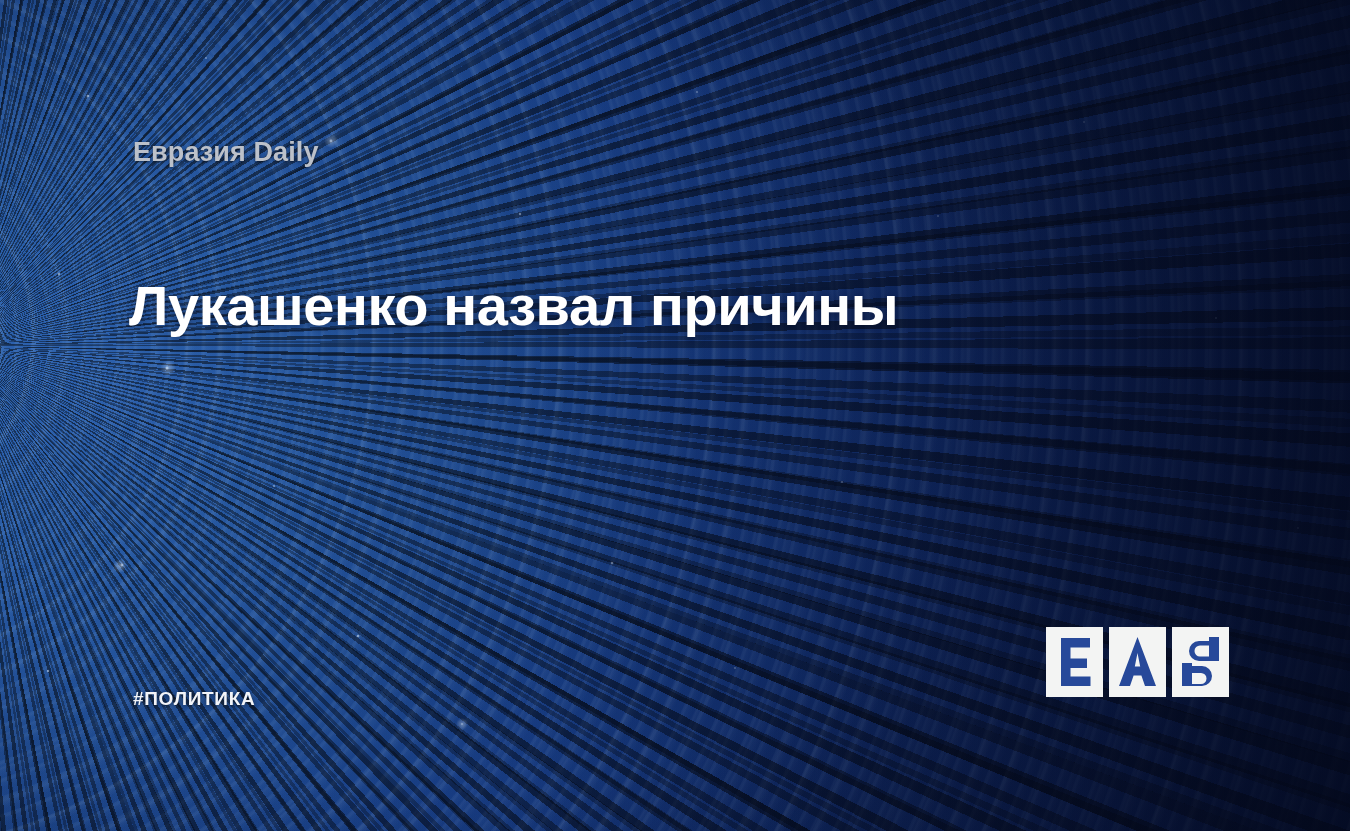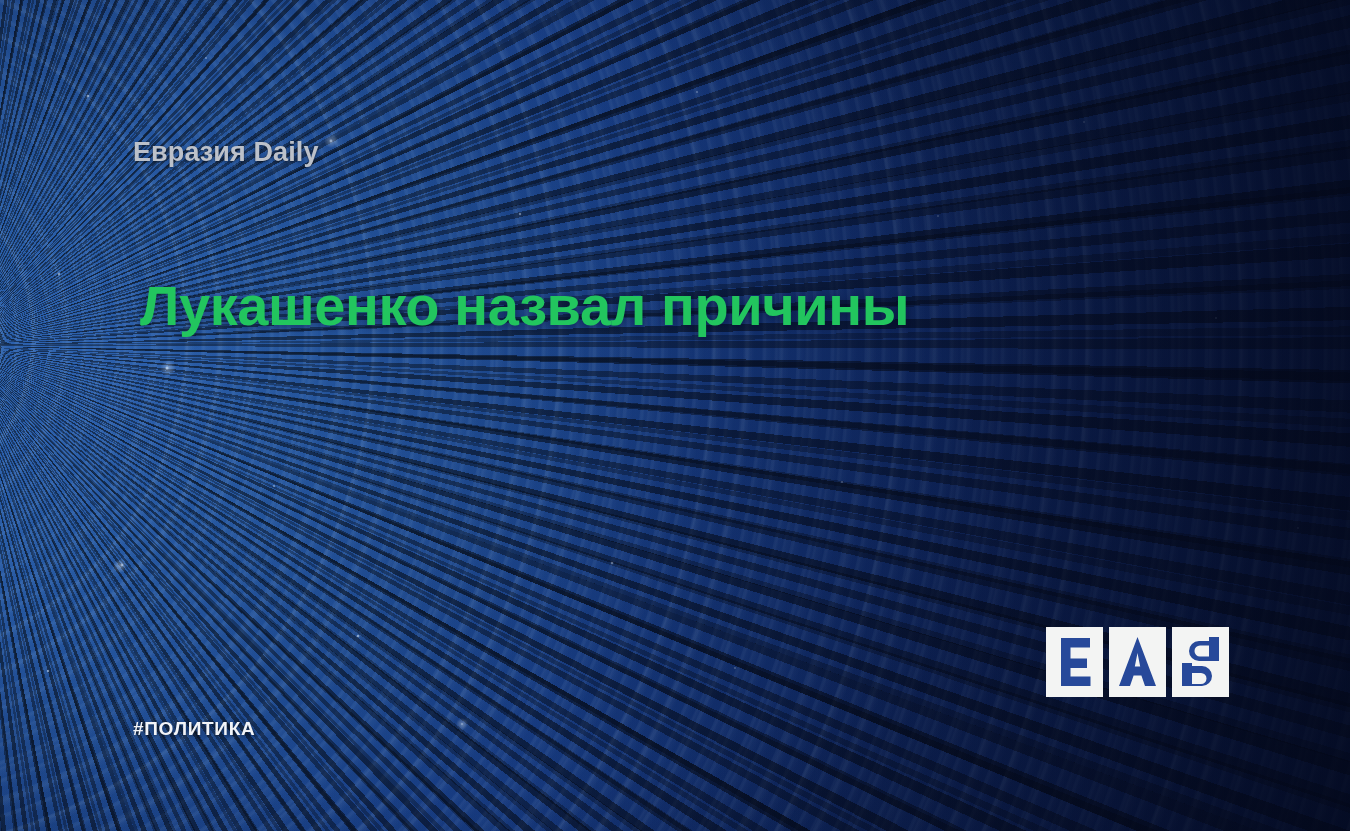--- a/index.html
+++ b/index.html
@@ -127,40 +127,40 @@
     font-size: 27px;
     font-weight: 700;
     letter-spacing: .1px;
     color: #bcc1ca;
     text-shadow: 0 1px 3px rgba(0,0,0,.55);
     white-space: nowrap;
   }
 
   .headline {
     position: absolute;
-    left: 140px;
+    left: 129px;
     top: 266px;
     width: 900px;
     margin: 0;
-    color: #22c55e;
+    color: #ffffff;
     font-size: 56px;
     line-height: 80px;
     font-weight: 700;
     letter-spacing: -0.4px;
     text-shadow: 0 2px 10px rgba(3,10,32,.55);
   }
   .headline .line {
     display: block;
     white-space: nowrap;
   }
 
   .tag {
     position: absolute;
     left: 133px;
-    top: 718px;
+    top: 688px;
     font-size: 19px;
     font-weight: 700;
     letter-spacing: .7px;
     color: #f2f4f8;
     text-shadow: 0 1px 4px rgba(0,0,0,.6);
     white-space: nowrap;
   }
 
   
   .logo {

